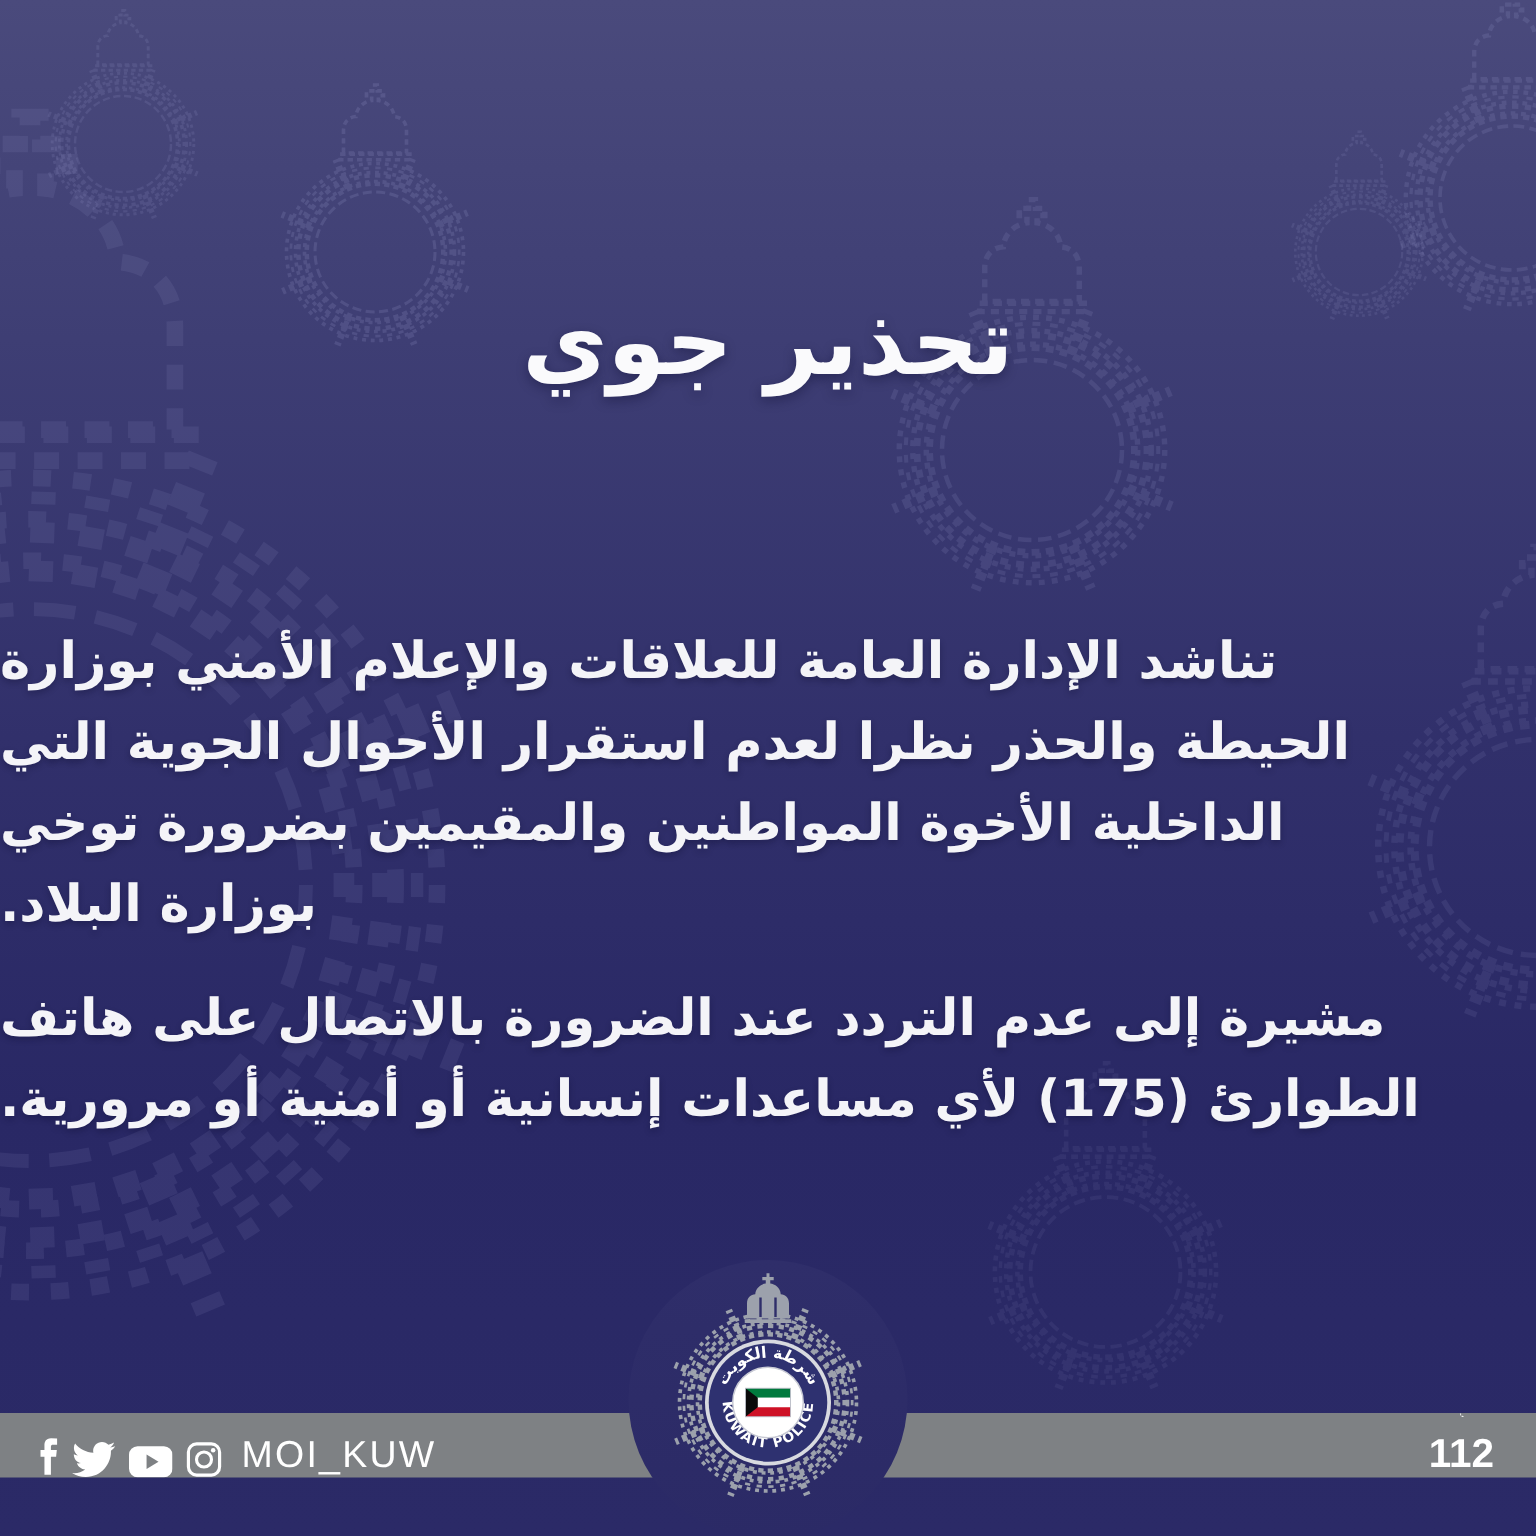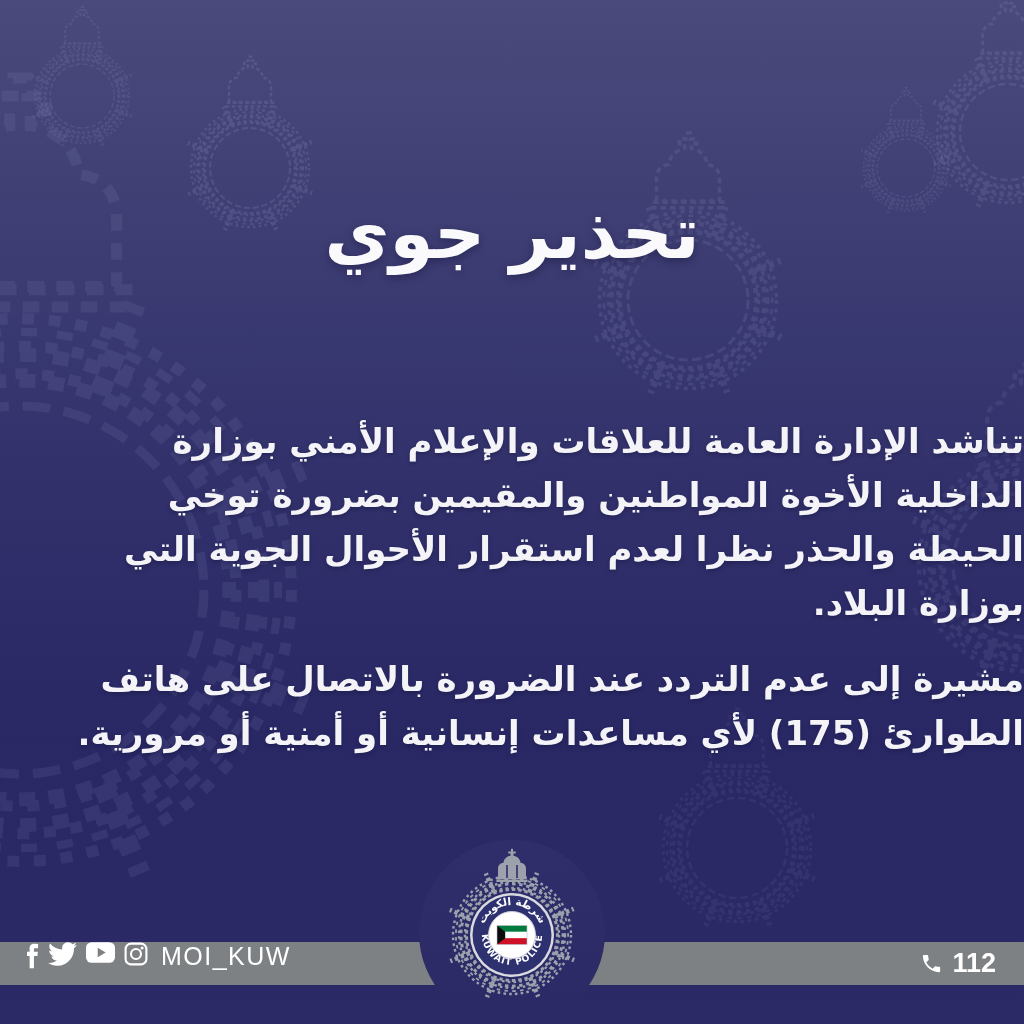--- a/index.html
+++ b/index.html
@@ -10,48 +10,48 @@
       #3e3e74 22%,
       #31306b 48%,
       var(--background-bottom,#292865) 72%,
       #2b2a67 100%);
     font-family:"DejaVu Sans",sans-serif;
   }
   .bg-pattern{position:absolute;left:0;top:0;width:1024px;height:1024px;}
   .title{
     position:absolute;top:188px;left:0;width:100%;margin:0;
     text-align:center;direction:rtl;
-    font-size:71px;font-weight:bold;line-height:1.3;
+    font-size:62px;font-weight:bold;line-height:1.3;
     color:#fafafc;letter-spacing:0;
     text-shadow:0 3px 8px rgba(10,10,40,.35);
   }
   .para{
-    position:absolute;left:0;width:1024px;text-align:right;direction:rtl;
+    position:absolute;left:0;width:1024px;text-align:left;direction:rtl;
     color:var(--text,#f4f4f8);font-weight:bold;font-size:34px;line-height:54px;
     text-shadow:0 2px 4px rgba(10,10,40,.3);
   }
   .para .line{white-space:nowrap;}
   .para1{top:414px;}
   .para2{top:652px;}
   .footer-bar{
     position:absolute;left:0;top:942px;width:1024px;height:43px;
     background:var(--footer-bar,#7e8184);
   }
   .badge-notch{
     position:absolute;left:419px;top:840px;width:186px;height:186px;border-radius:50%;
     background:linear-gradient(180deg,#2f2e6a,#2b2a66);
   }
   .badge-svg{position:absolute;left:402px;top:840px;}
   .footer-left{
     position:absolute;left:24px;top:942px;height:43px;
-    display:flex;align-items:flex-start;gap:9px;
+    display:flex;align-items:flex-end;gap:9px;
   }
   .footer-right{
     position:absolute;right:28px;top:942px;height:43px;
-    display:flex;align-items:center;gap:9px;
+    display:flex;align-items:center;gap:9px;flex-direction:column;
   }
   .handle{
     color:#ffffff;font-size:25px;letter-spacing:1.5px;margin-left:4px;
     font-family:"Liberation Sans",sans-serif;
   }
   .emergency{
     color:#ffffff;font-size:27px;font-weight:bold;
     font-family:"Liberation Sans",sans-serif;
   }
   .icon{display:block;}
@@ -547,22 +547,22 @@
           <circle cx="0" cy="0" r="40" fill="none" stroke="#a9abdc" stroke-width="2" stroke-dasharray="6 3"></circle>
           <use href="#crown-shape" transform="translate(0,-78) scale(1.5)" fill="none" stroke="#a9abdc" stroke-width="1.6" stroke-dasharray="2.4 1.8"></use>
         </g>
       </g>
   </svg>
 
   <h1 class="title" dir="rtl">تحذير جوي</h1>
 
   <div class="para para1" dir="rtl">
     <div class="line">تناشد الإدارة العامة للعلاقات والإعلام الأمني بوزارة</div>
+    <div class="line">الحيطة والحذر نظرا لعدم استقرار الأحوال الجوية التي</div>
     <div class="line">الداخلية الأخوة المواطنين والمقيمين بضرورة توخي</div>
-    <div class="line">الحيطة والحذر نظرا لعدم استقرار الأحوال الجوية التي</div>
     <div class="line">بوزارة البلاد.</div>
   </div>
 
   <div class="para para2" dir="rtl">
     <div class="line">مشيرة إلى عدم التردد عند الضرورة بالاتصال على هاتف</div>
     <div class="line">الطوارئ (175) لأي مساعدات إنسانية أو أمنية أو مرورية.</div>
   </div>
 
   <div class="footer-bar"></div>
   <div class="badge-notch"></div>

